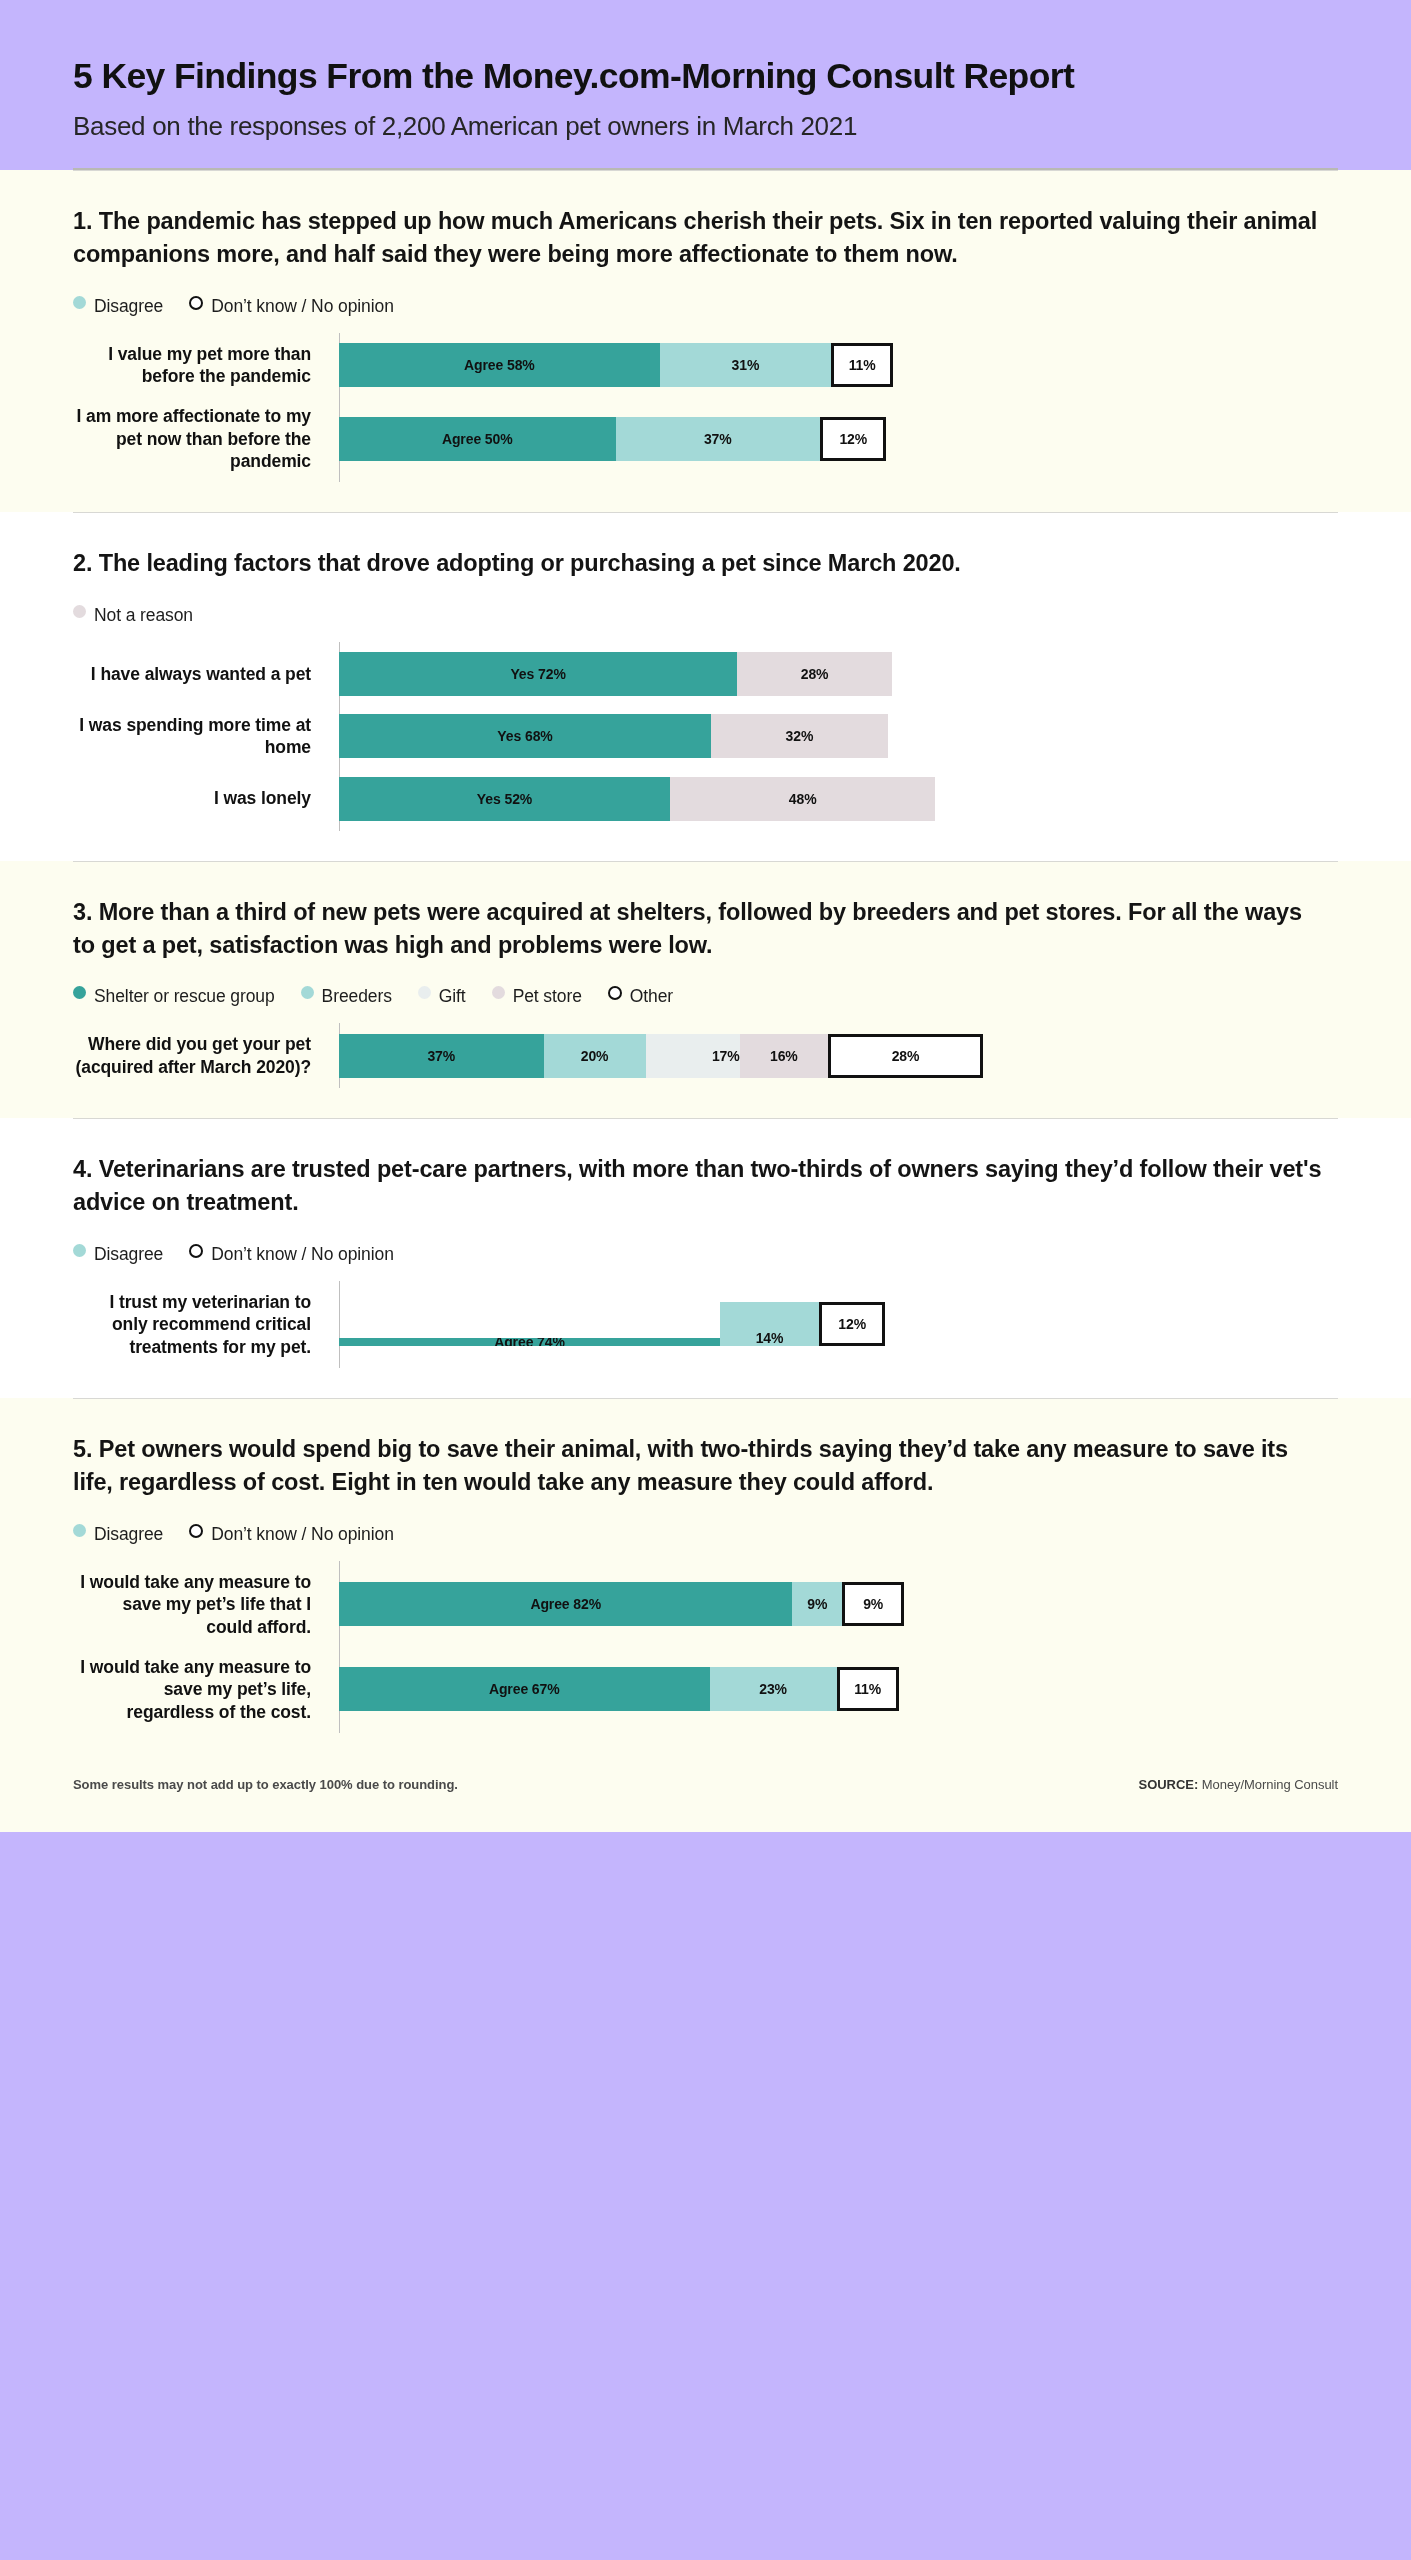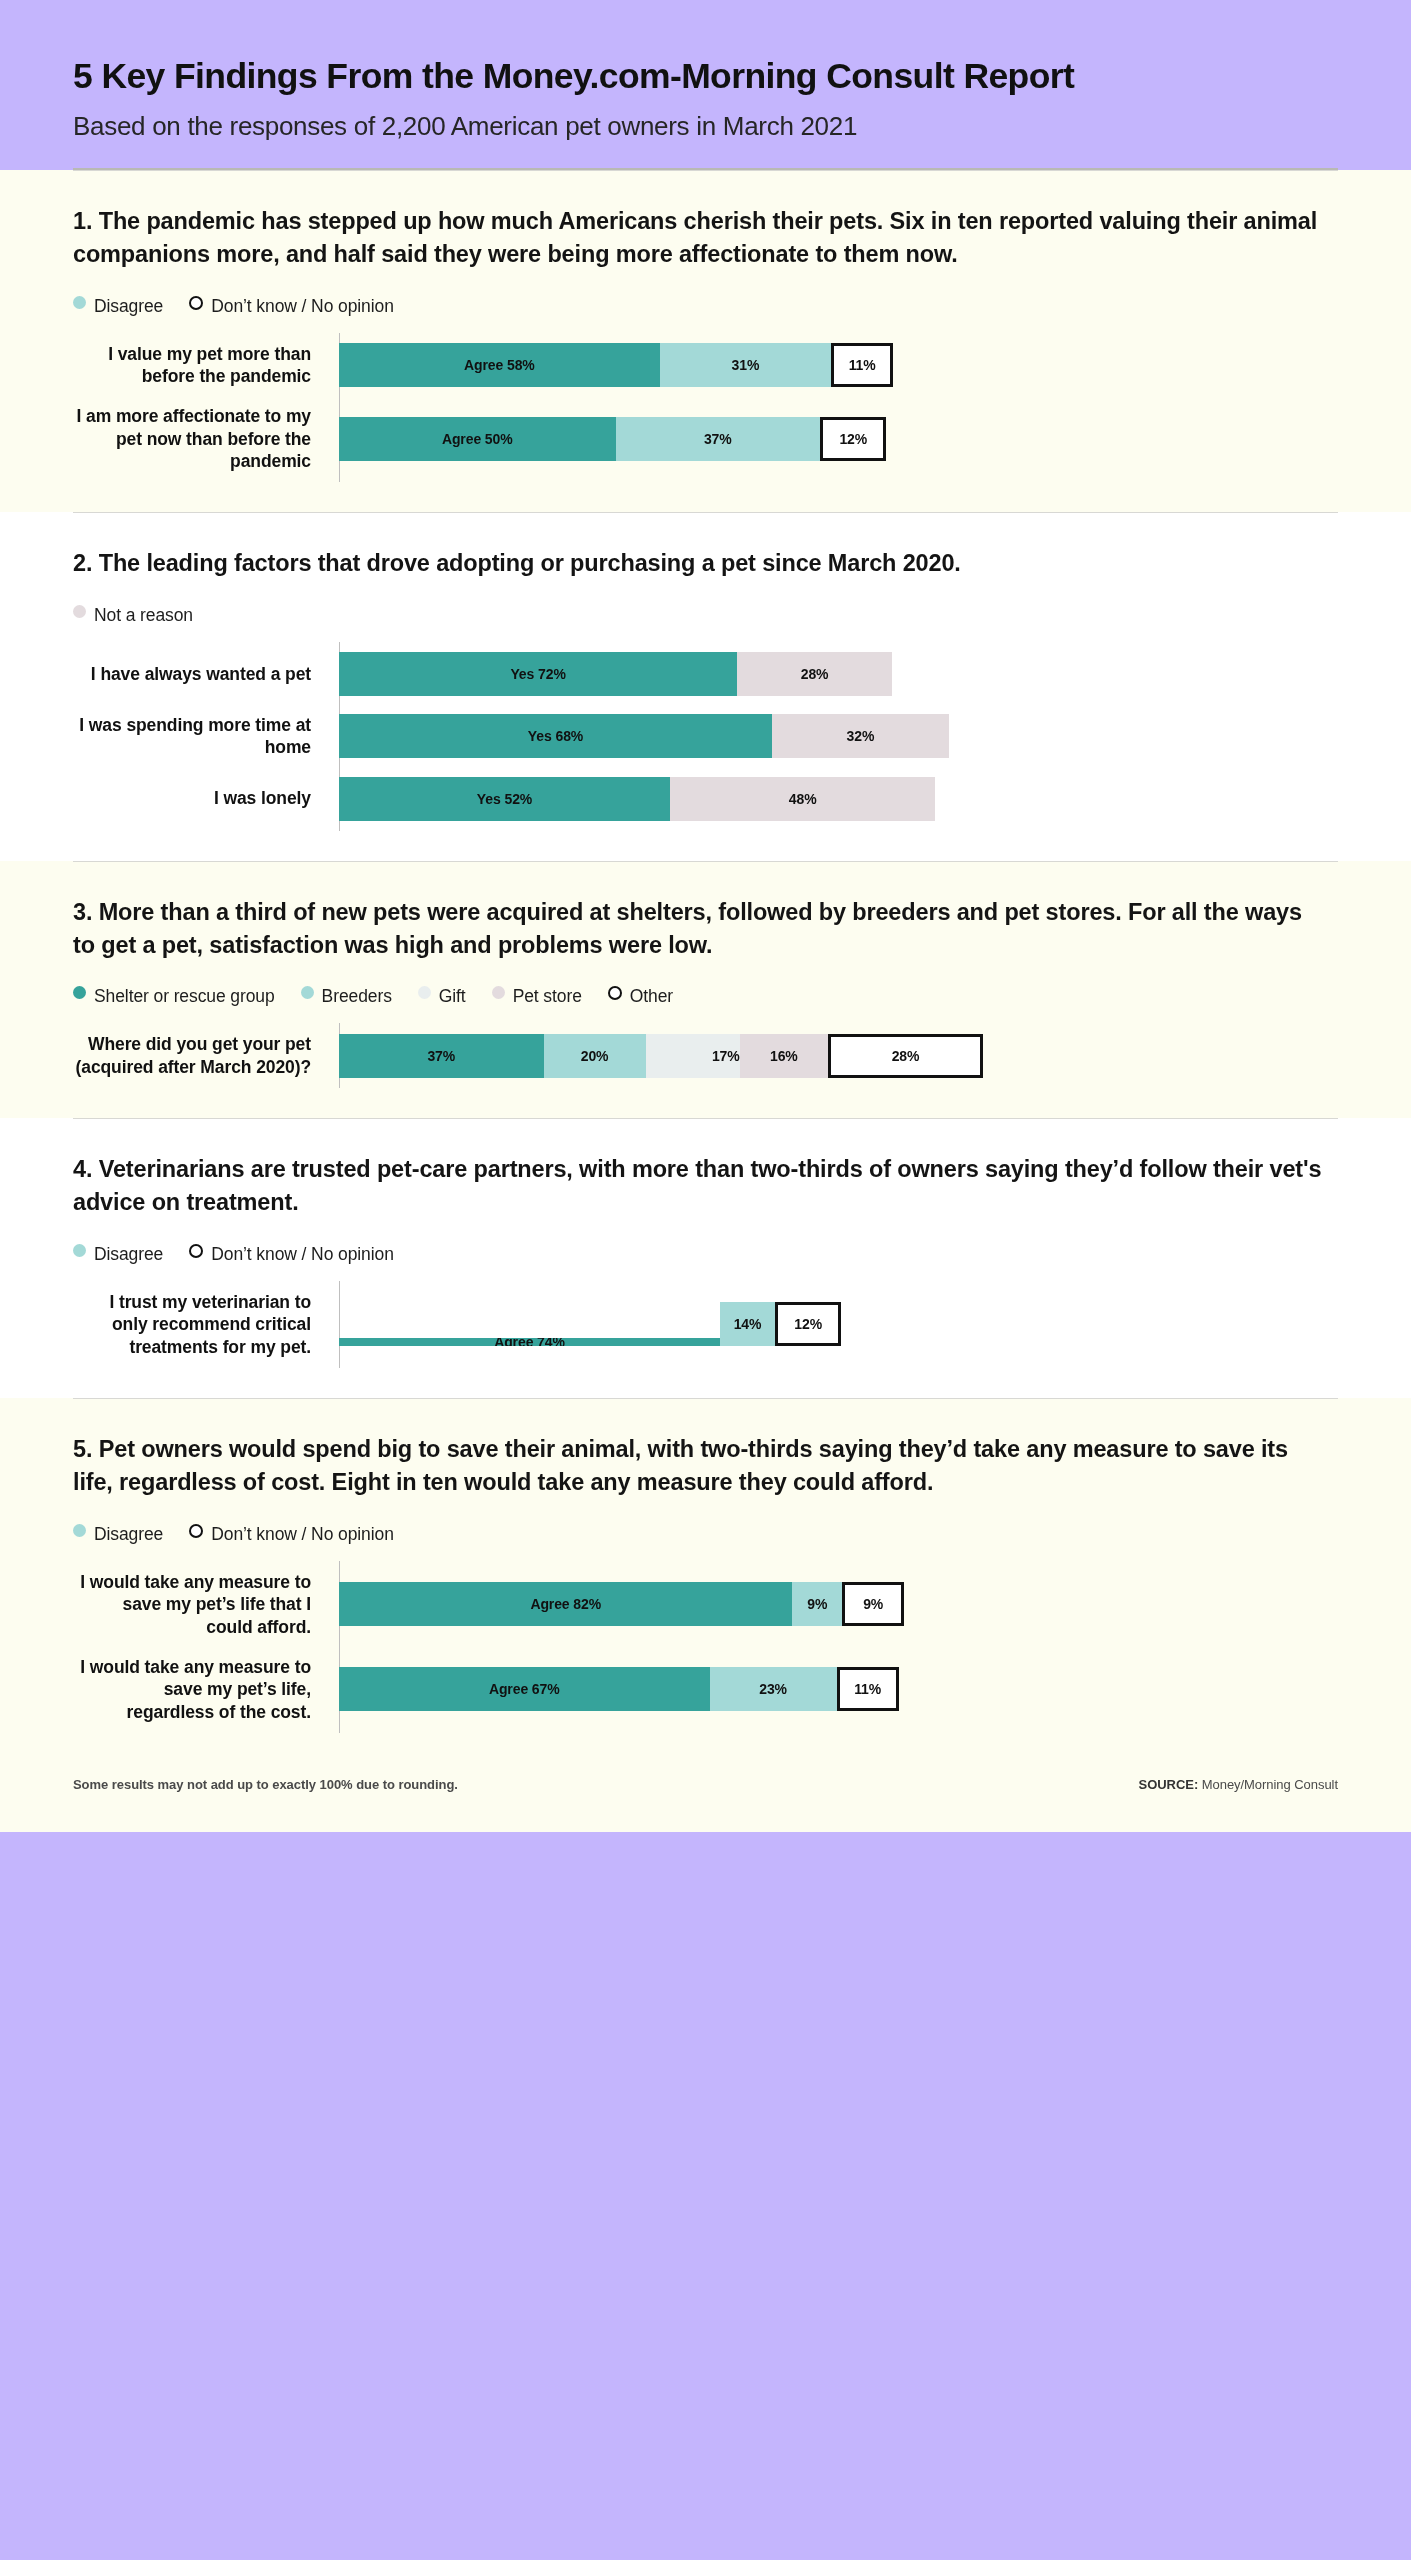--- a/index.html
+++ b/index.html
@@ -262,21 +262,21 @@
                     <span>Yes 72%</span>
                   </div>
                   <div class="seg warmgray" style="width: 154.84px; flex: 0 0 auto;">
                     <span>28%</span>
                   </div>
                 </div>
               </div>
               <div class="bar-row">
                 <div class="bar-label">I was spending more time at home</div>
                 <div class="bar-track">
-                  <div class="seg teal" style="width: 433px; flex: 0 0 auto;">
+                  <div class="seg teal" style="width: 372px; flex: 0 0 auto;">
                     <span>Yes 68%</span>
                   </div>
                   <div class="seg warmgray" style="width: 176.96px; flex: 0 0 auto;">
                     <span>32%</span>
                   </div>
                 </div>
               </div>
               <div class="bar-row">
                 <div class="bar-label">I was lonely</div>
                 <div class="bar-track">
@@ -361,21 +361,21 @@
           </div>
           <div class="chart">
             <div class="chart-grid">
               <div class="axis-line"></div>
               <div class="bar-row">
                 <div class="bar-label">I trust my veterinarian to only recommend critical treatments for my pet.</div>
                 <div class="bar-track">
                   <div class="seg teal" style="width: 381px; flex: 0 0 auto; margin-top: 36px;">
                     <span>Agree 74%</span>
                   </div>
-                  <div class="seg lightteal" style="width: 55px; flex: 0 0 auto;">
+                  <div class="seg lightteal" style="width: 99px; flex: 0 0 auto; align-items: flex-end;">
                     <span>14%</span>
                   </div>
                   <div class="seg outlined" style="width: 66.36px; flex: 0 0 auto;">
                     <span>12%</span>
                   </div>
                 </div>
               </div>
             </div>
           </div>
         </div>

